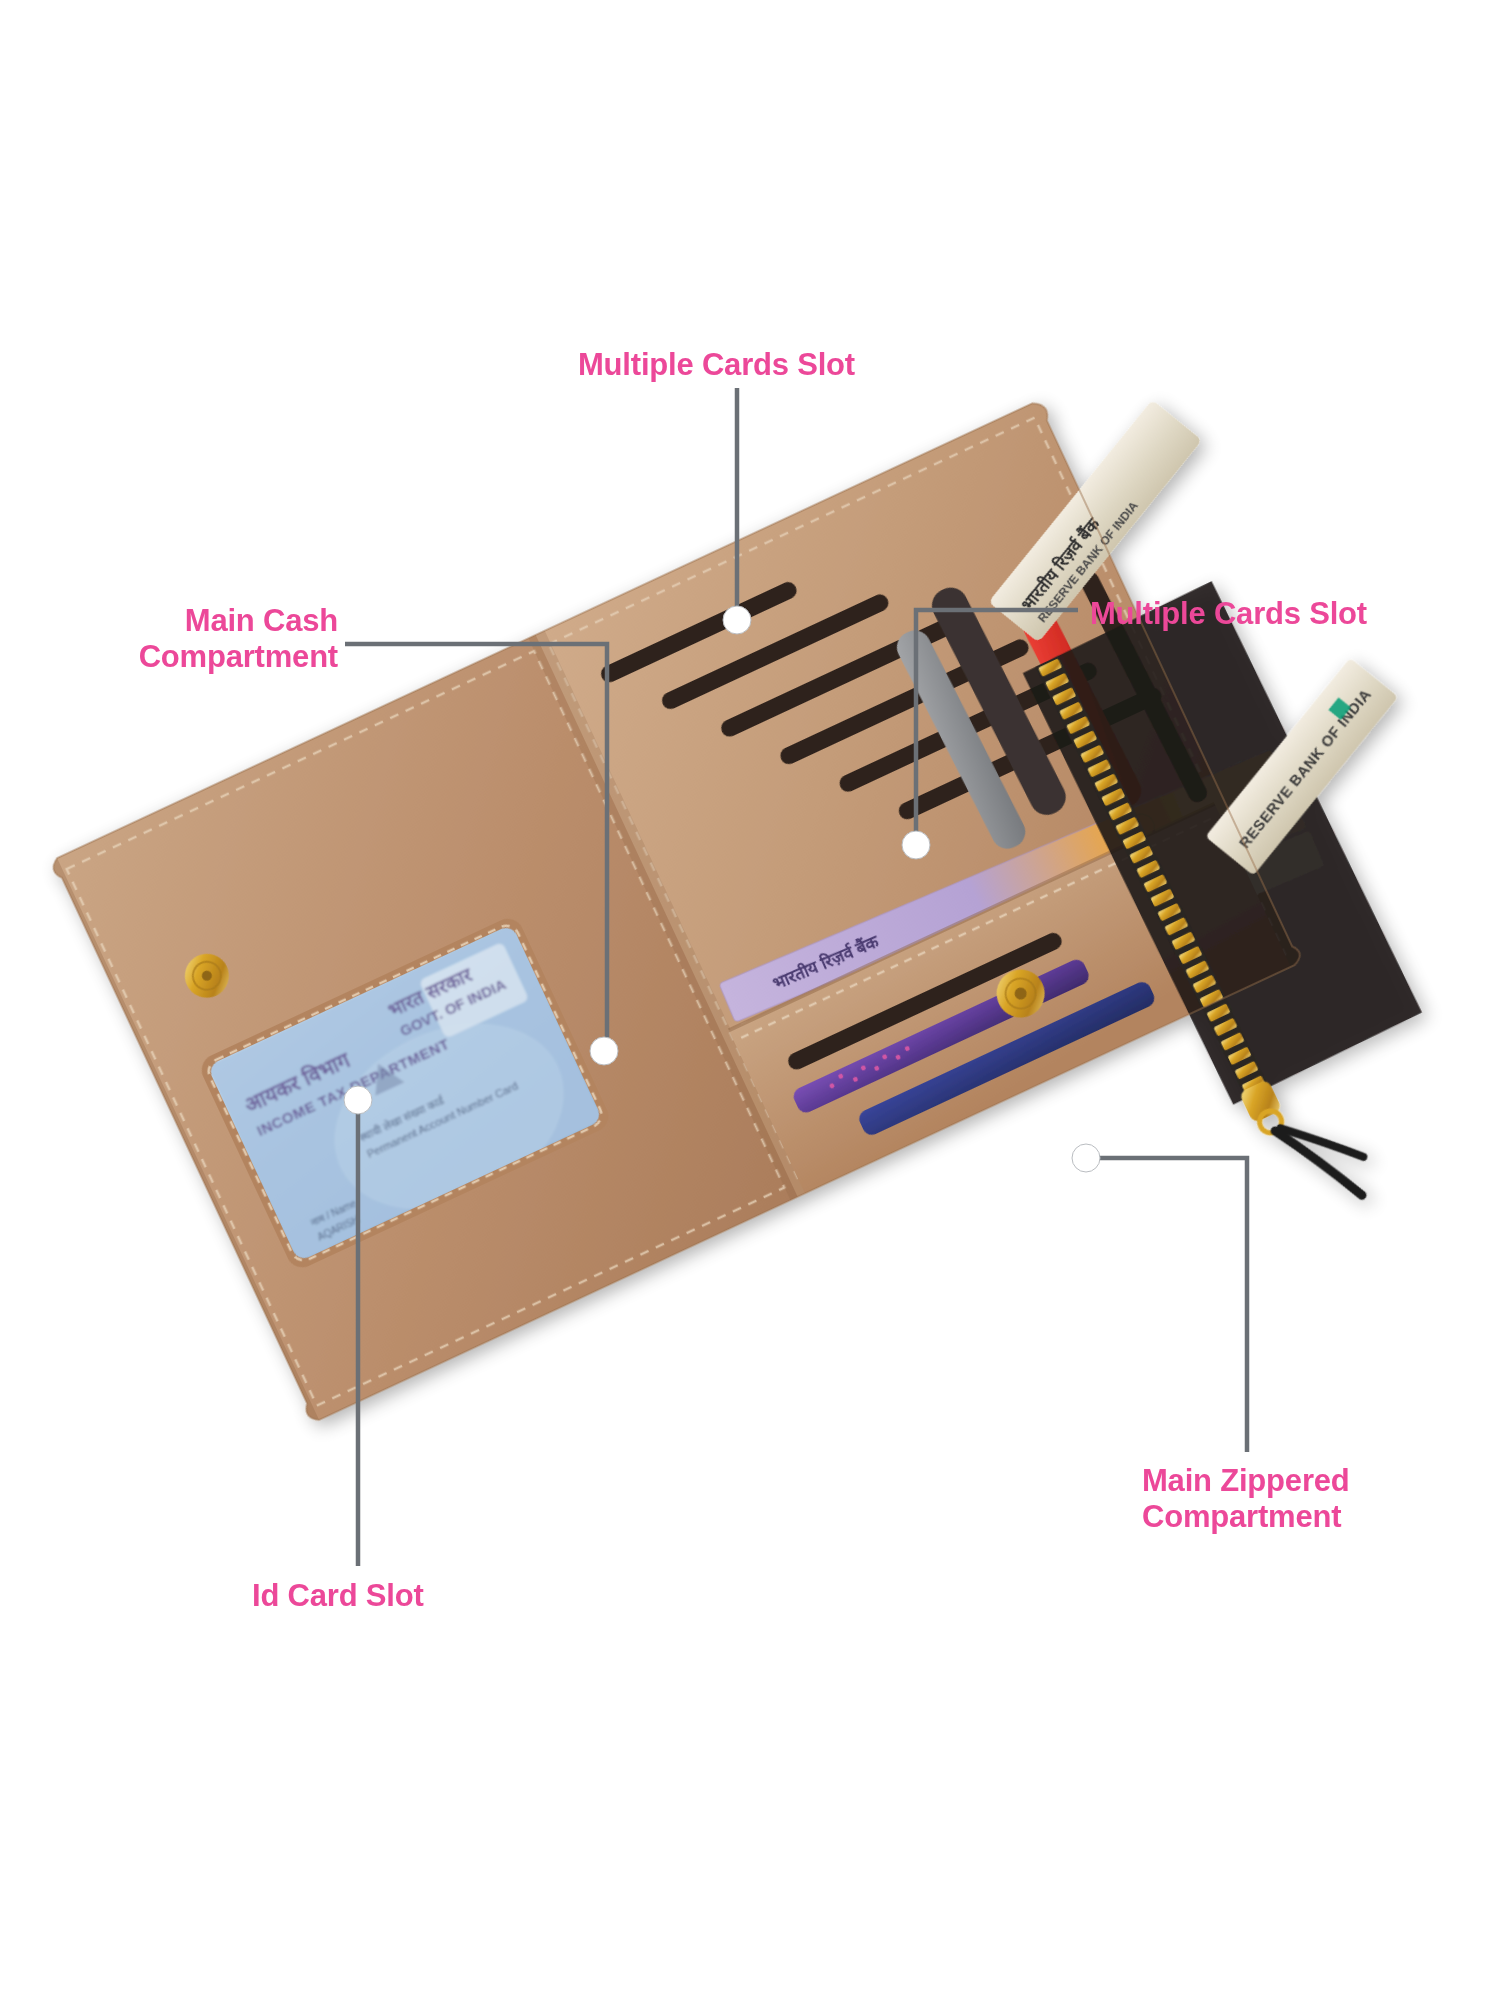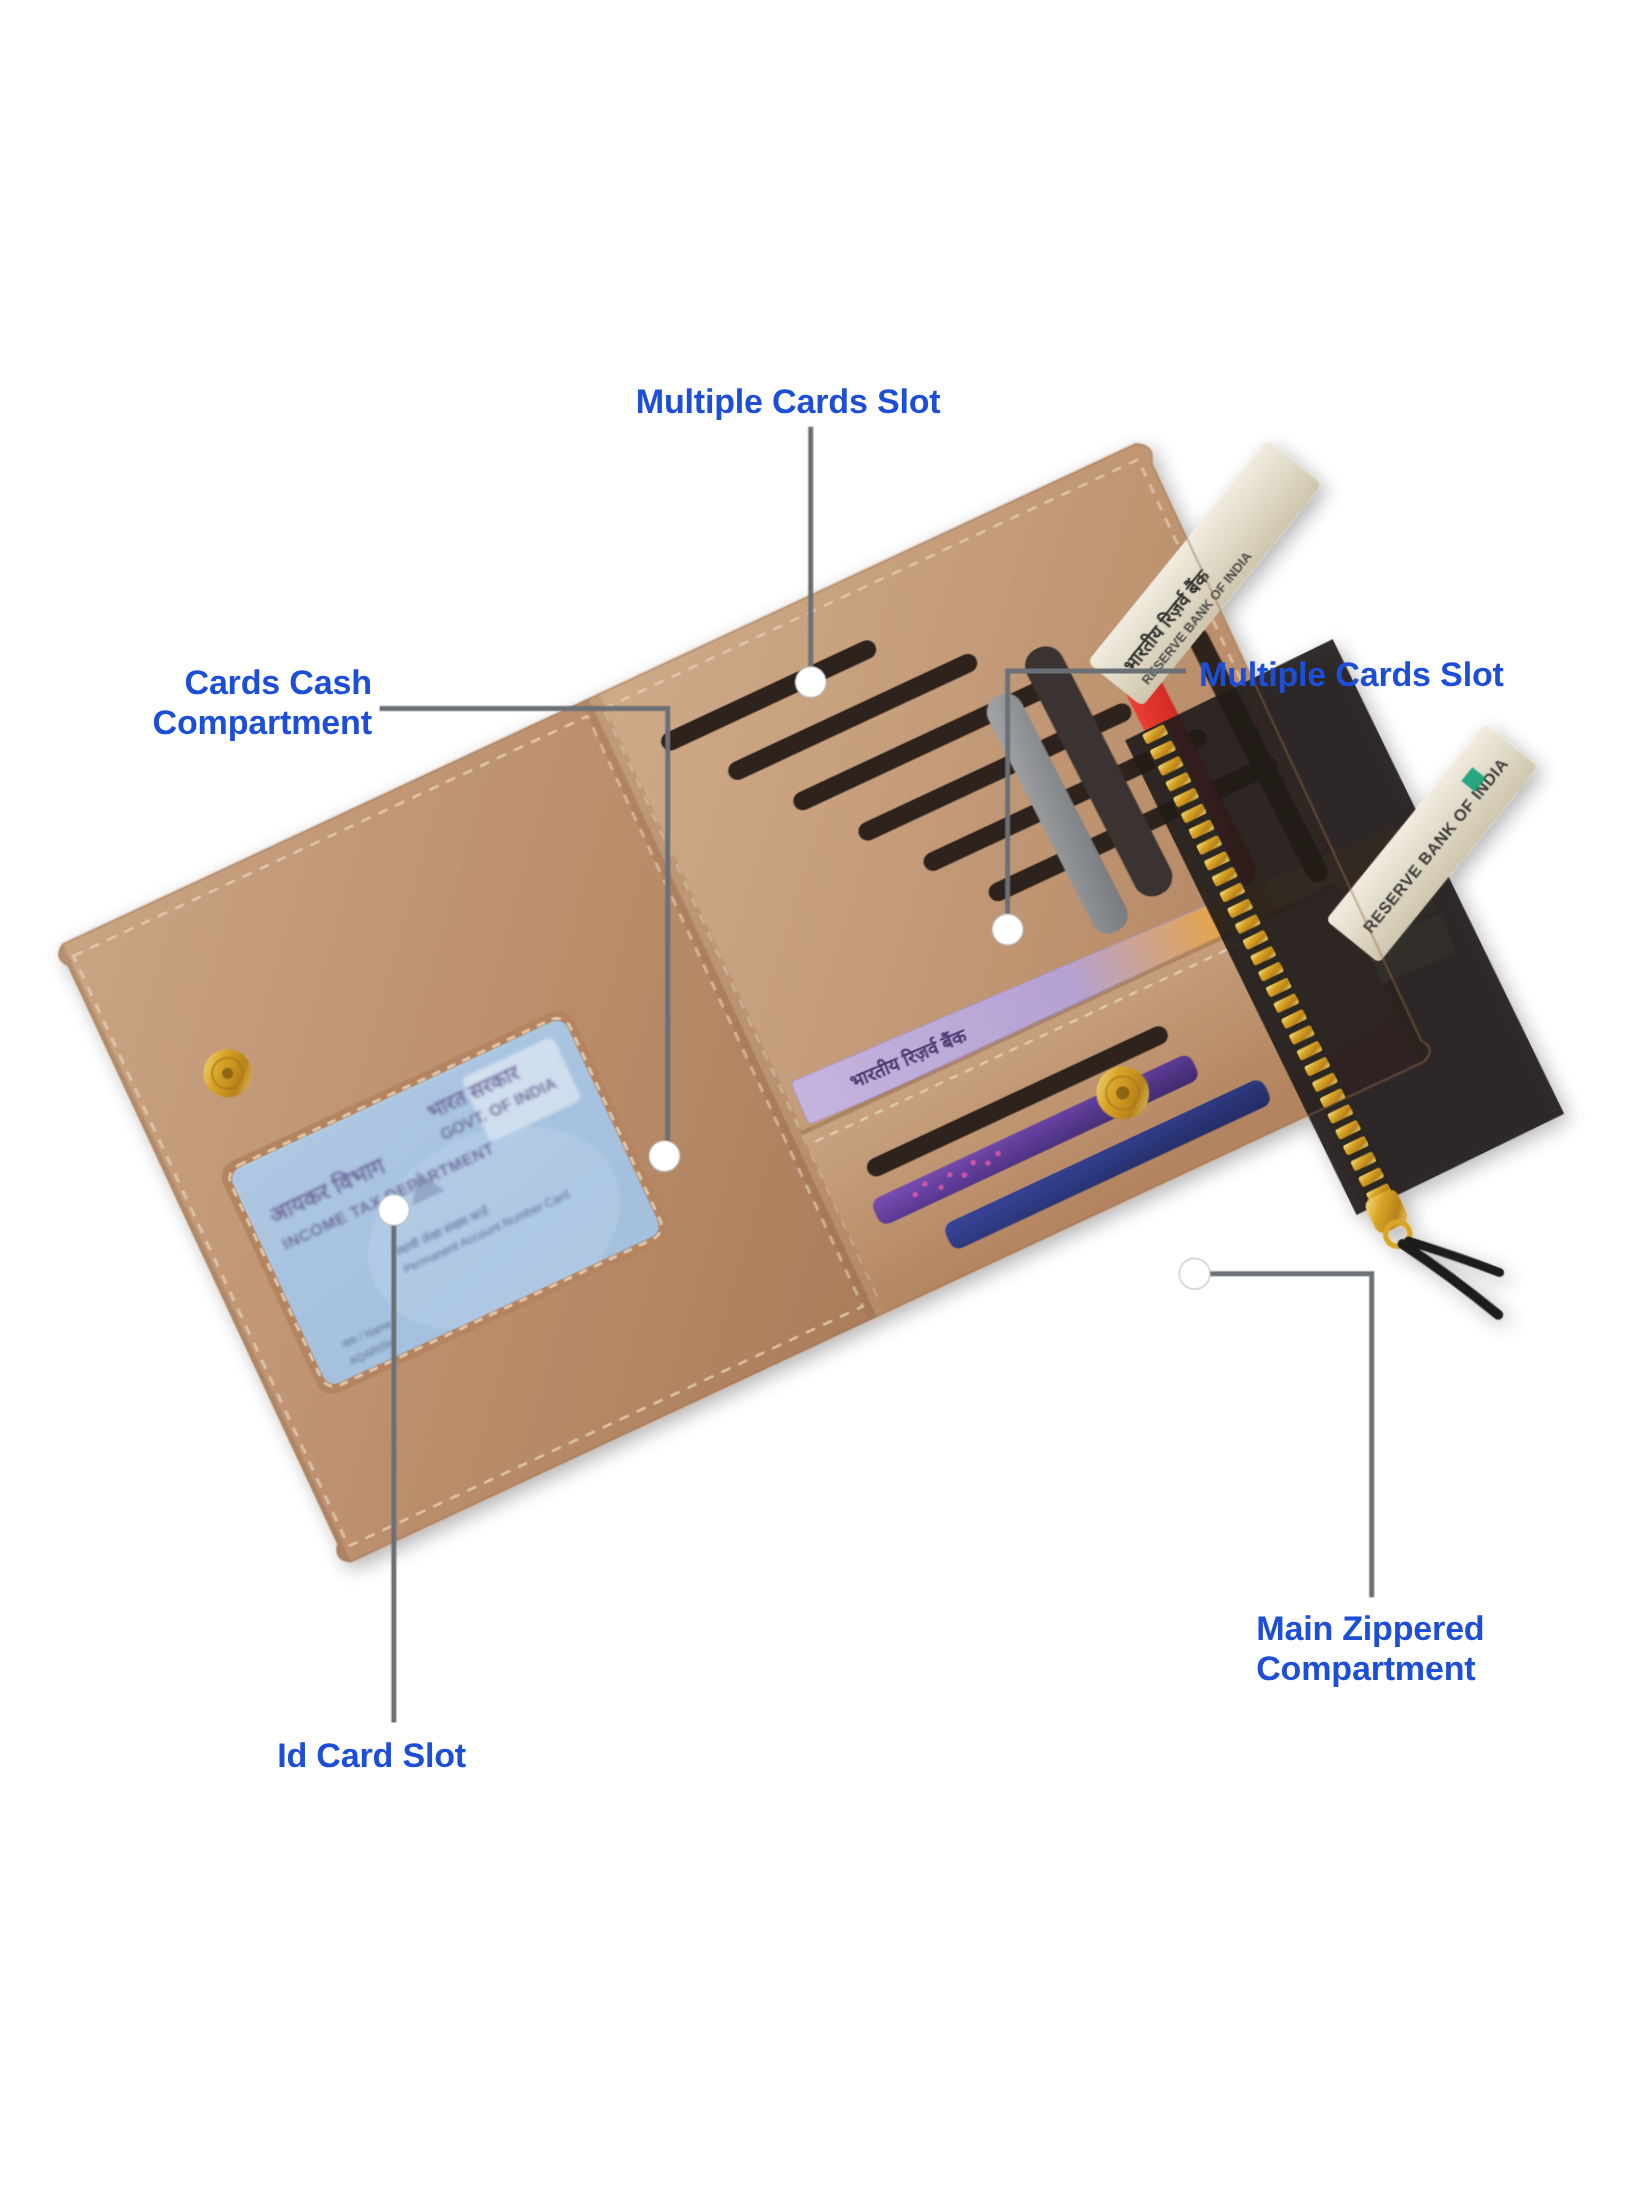--- a/index.html
+++ b/index.html
@@ -9,21 +9,21 @@
     font-family:"Liberation Sans","DejaVu Sans",sans-serif;
     overflow:hidden;
     position:relative;
   }
   #stage{position:absolute;inset:0;width:1500px;height:2000px;}
   svg#art{position:absolute;left:0;top:0;width:1500px;height:2000px;}
 
   .lbl{
     position:absolute;
     font-weight:700;
-    color:#1d4ed8;
+    color:#ec4899;
     font-size:31px;
     line-height:1.17;
     letter-spacing:-0.2px;
     white-space:pre-line;
     user-select:none;
   }
   #label-multiple-cards-top{ left:578px; top:347px; }
   #label-main-cash{ left:86px; top:603px; width:252px; text-align:right; }
   #label-multiple-cards-right{ left:1090px; top:596px; }
   #label-id-card{ left:252px; top:1578px; }
@@ -312,21 +312,21 @@
       <circle cx="737" cy="620" r="14" fill="#ffffff" stroke="#b9bcc0" stroke-width="1"></circle>
       <circle cx="604" cy="1051" r="14" fill="#ffffff" stroke="#b9bcc0" stroke-width="1"></circle>
       <circle cx="916" cy="845" r="14" fill="#ffffff" stroke="#b9bcc0" stroke-width="1"></circle>
       <circle cx="358" cy="1100" r="14" fill="#ffffff" stroke="#b9bcc0" stroke-width="1"></circle>
       <circle cx="1086" cy="1158" r="14" fill="#ffffff" stroke="#b9bcc0" stroke-width="1"></circle>
     </g>
   </svg>
 
   <div class="lbl" id="label-multiple-cards-top">Multiple Cards Slot</div>
 
-  <div class="lbl" id="label-main-cash">Cards Cash
+  <div class="lbl" id="label-main-cash">Main Cash
 Compartment</div>
 
   <div class="lbl" id="label-multiple-cards-right">Multiple Cards Slot</div>
 
   <div class="lbl" id="label-id-card">Id Card Slot</div>
 
   <div class="lbl" id="label-main-zippered">Main Zippered
 Compartment</div>
 
 </div>

